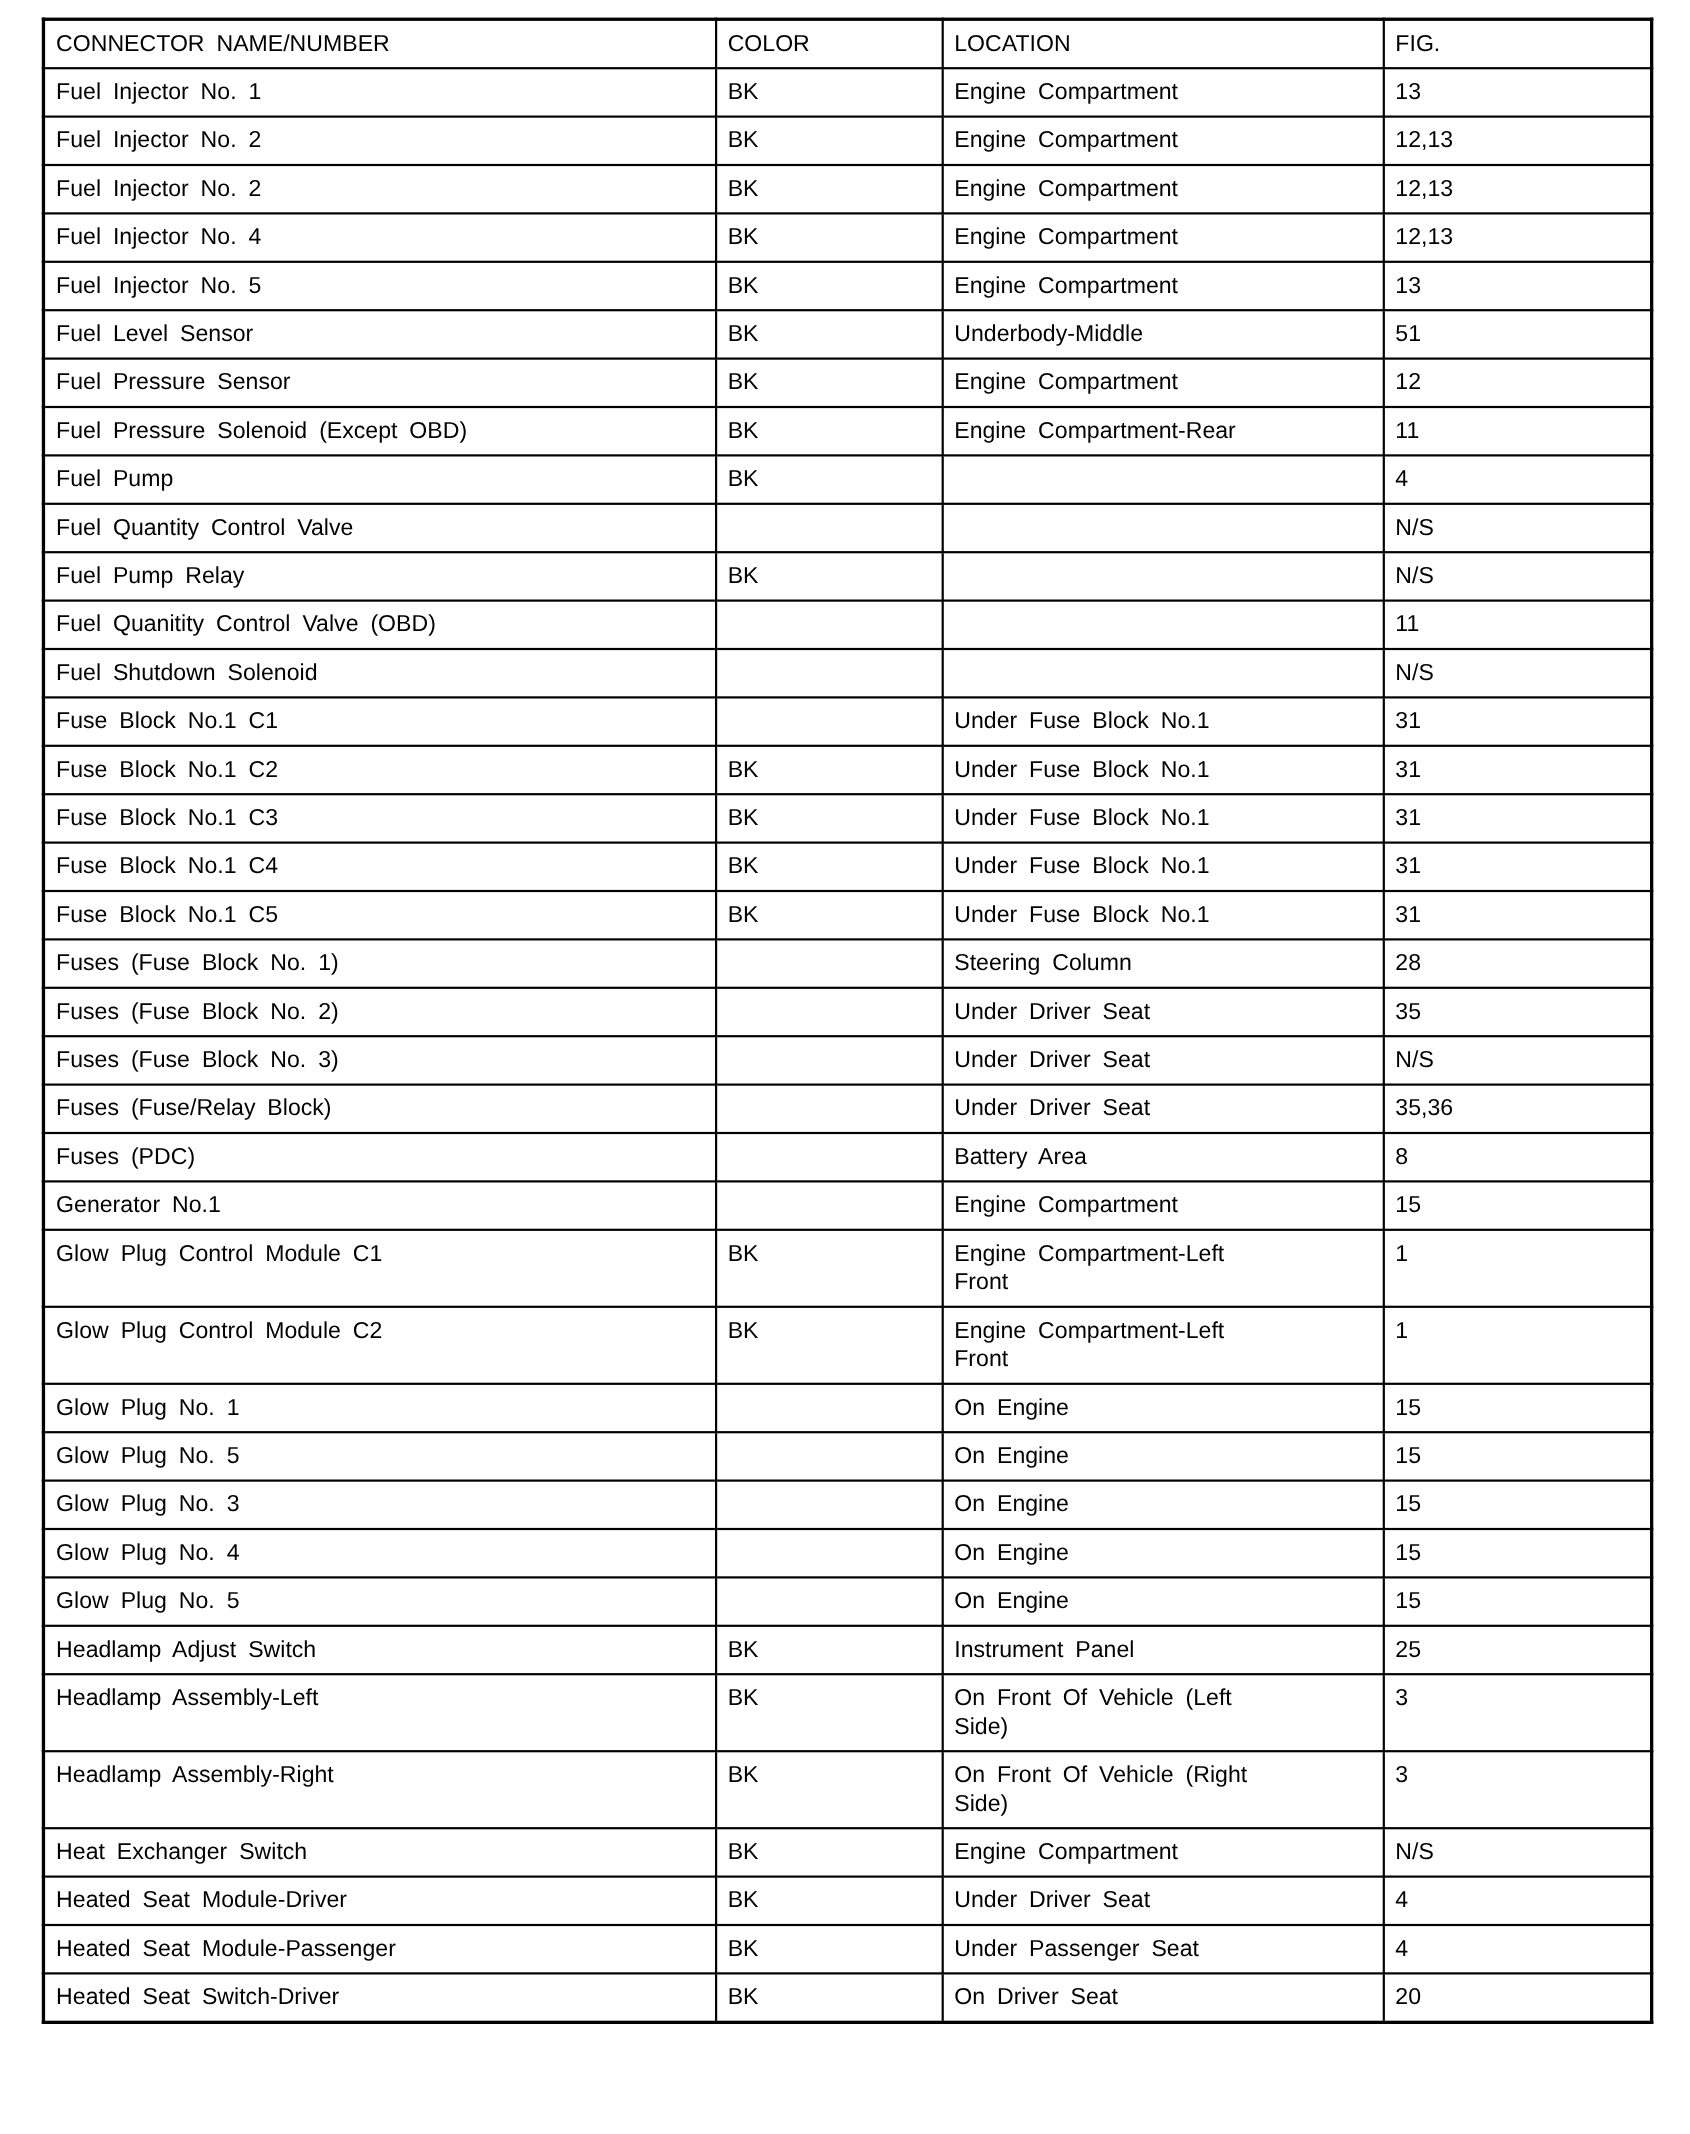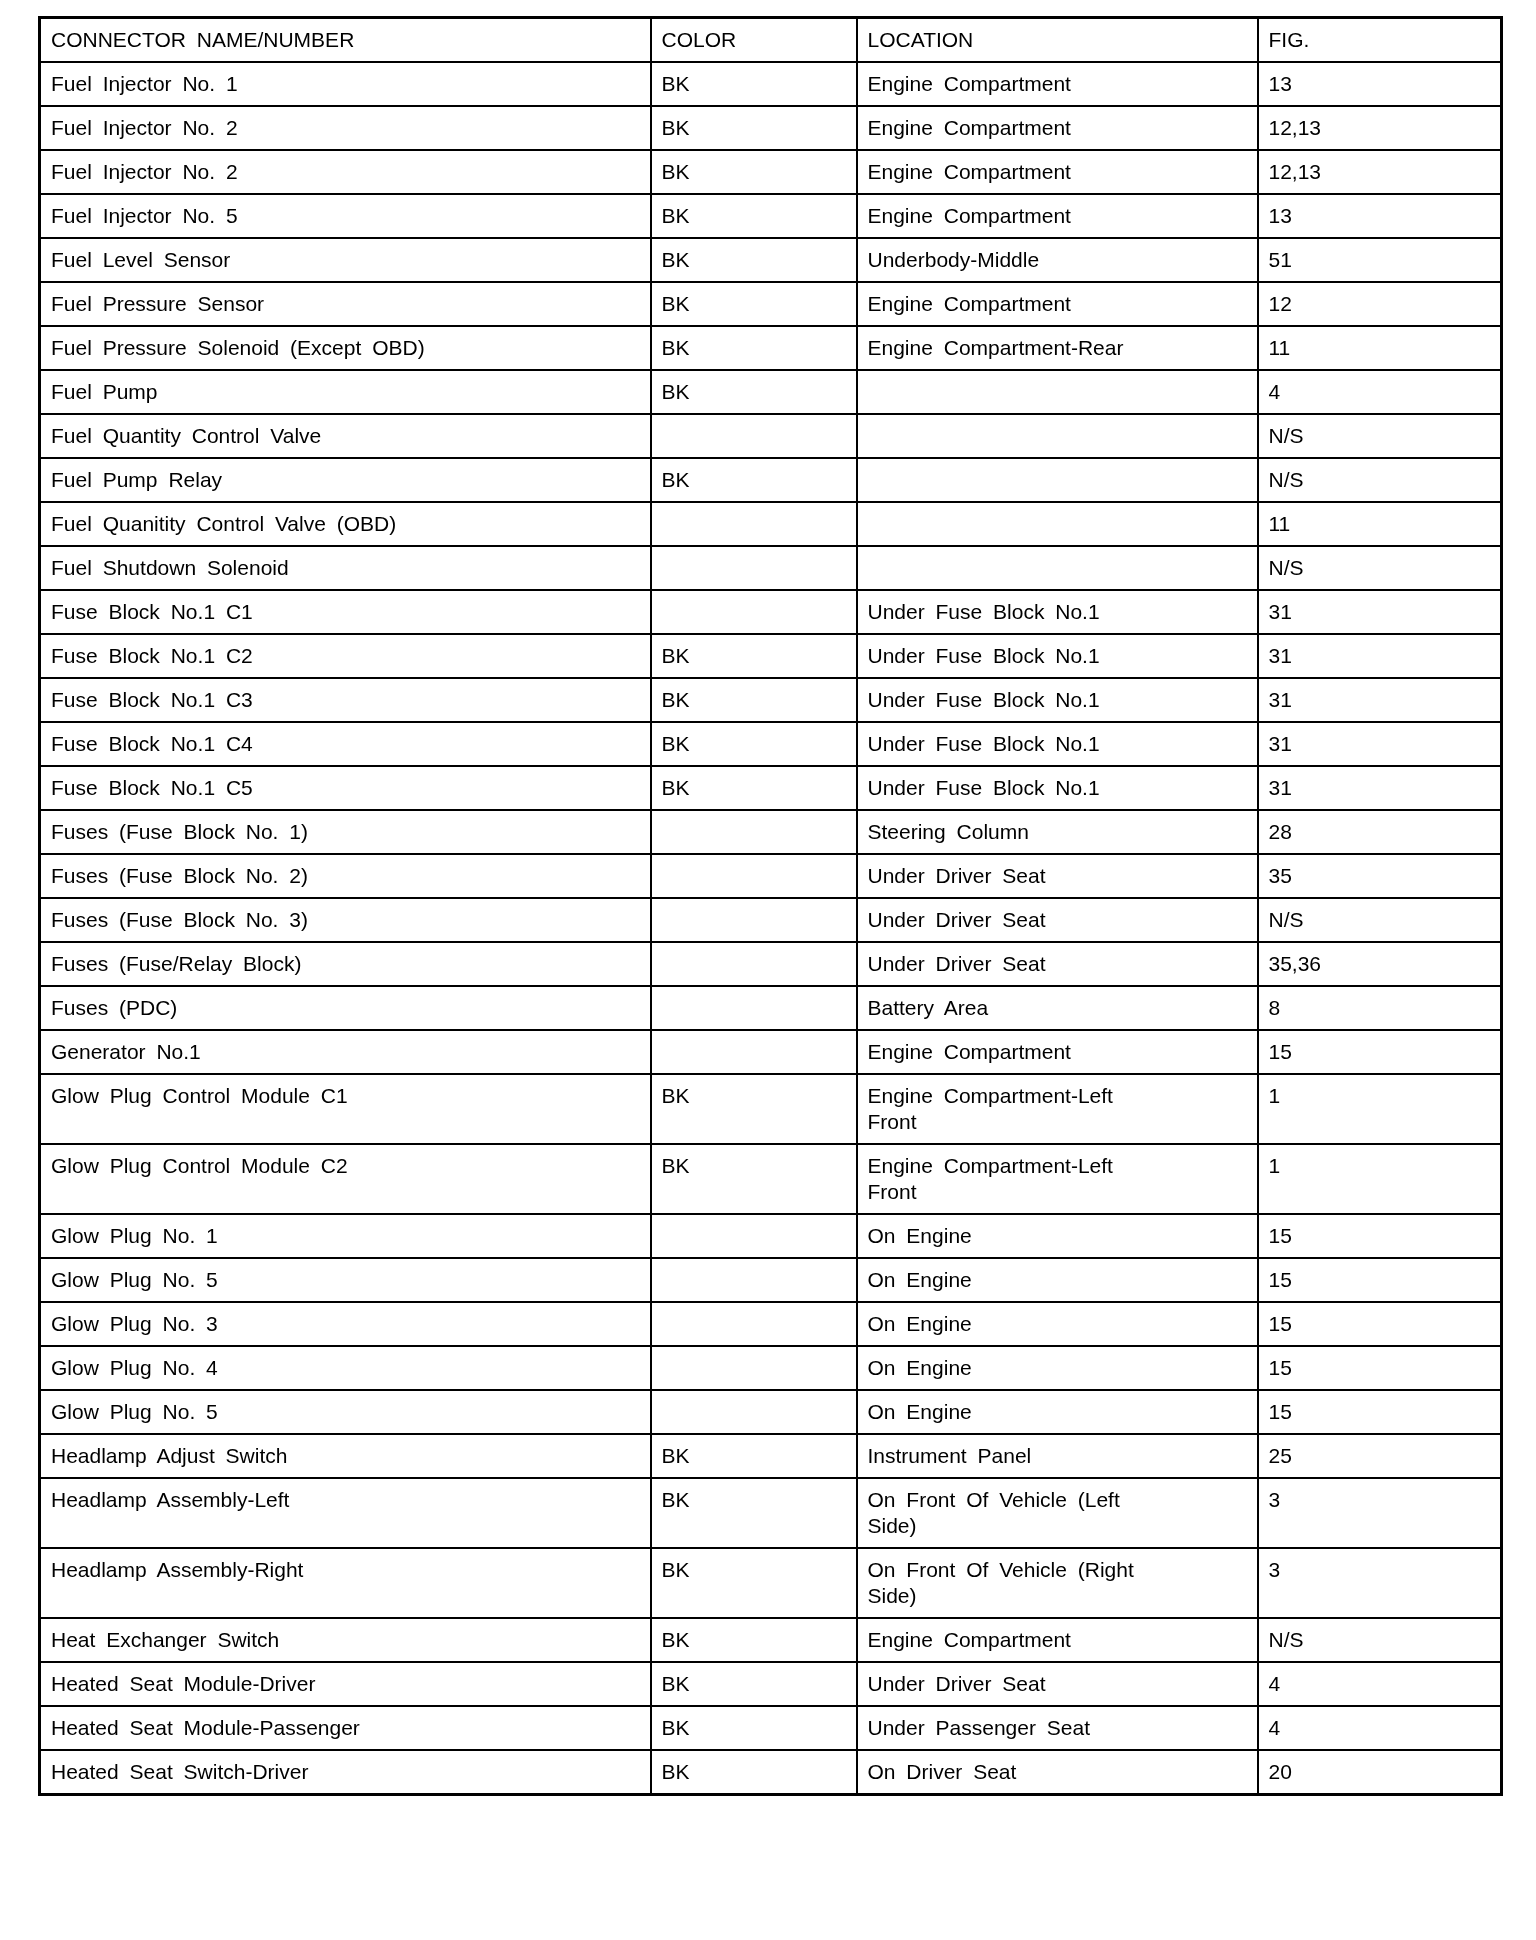--- a/index.html
+++ b/index.html
@@ -77,20 +77,26 @@
           <td>Engine Compartment</td>
           <td>12,13</td>
         </tr>
         <tr>
           <td>Fuel Injector No. 2</td>
           <td>BK</td>
           <td>Engine Compartment</td>
           <td>12,13</td>
         </tr>
         <tr>
+          <td>Fuel Injector No. 4</td>
+          <td>BK</td>
+          <td>Engine Compartment</td>
+          <td>12,13</td>
+        </tr>
+        <tr>
           <td>Fuel Injector No. 5</td>
           <td>BK</td>
           <td>Engine Compartment</td>
           <td>13</td>
         </tr>
         <tr>
           <td>Fuel Level Sensor</td>
           <td>BK</td>
           <td>Underbody-Middle</td>
           <td>51</td>

